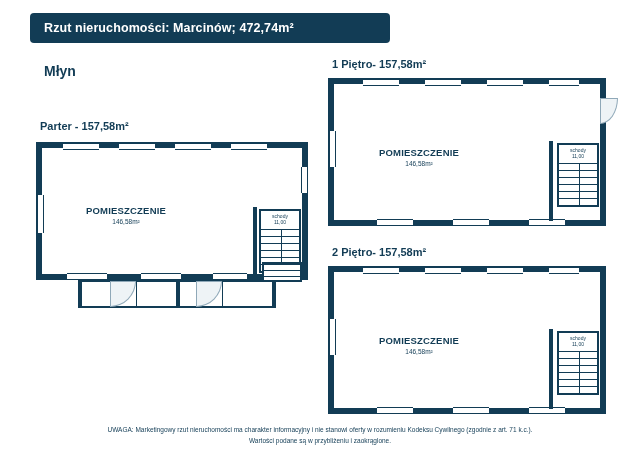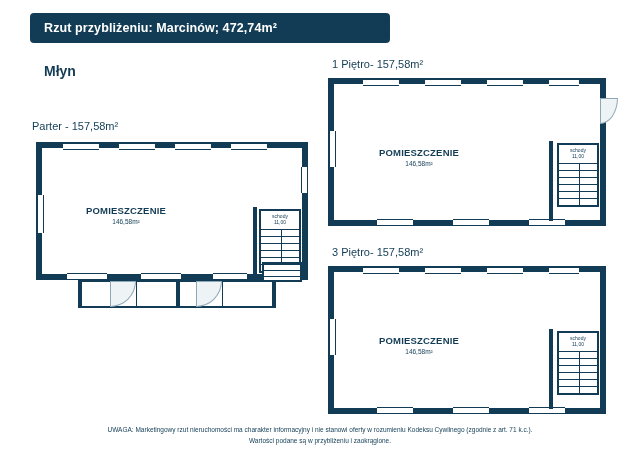--- a/index.html
+++ b/index.html
@@ -38,21 +38,21 @@
     color: #ffffff;
     font-size: 12.5px;
     font-weight: bold;
     letter-spacing: 0.1px;
   }
 
   
   .section-label {
     position: absolute;
     font-size: 11px;
-    font-weight: normal;
+    font-weight: bold;
     color: #123c55;
     white-space: nowrap;
   }
   .building-label {
     position: absolute;
     font-size: 14px;
     font-weight: bold;
     color: #123c55;
   }
 
@@ -174,26 +174,26 @@
     color: #123c55;
     line-height: 1.7;
   }
 </style>
 </head>
 <body>
 
 <div id="page">
 
   <div class="title-banner">
-    <span>Rzut przybliżeniu: Marcinów; 472,74m²</span>
+    <span>Rzut nieruchomości: Marcinów; 472,74m²</span>
   </div>
 
   <div class="building-label" style="left:44px; top:63px;">Młyn</div>
 
-  <div class="section-label" style="left:32px; top:120px;">Parter - 157,58m²</div>
+  <div class="section-label" style="left:40px; top:120px;">Parter - 157,58m²</div>
 
   <div class="plan" style="left:36px; top:142px; width:272px; height:138px;">
     <div class="plan-inner"></div>
 
     <div class="window" style="left:22px; top:-4.5px; width:36px;"></div>
     <div class="window" style="left:78px; top:-4.5px; width:36px;"></div>
     <div class="window" style="left:134px; top:-4.5px; width:36px;"></div>
     <div class="window" style="left:190px; top:-4.5px; width:36px;"></div>
 
     <div class="window" style="left:26px; bottom:-4.5px; width:40px;"></div>
@@ -278,21 +278,21 @@
         <div class="step" style="height:7px;"></div>
         <div class="step" style="height:7px;"></div>
         <div class="step" style="height:7px;"></div>
       </div>
       <div class="stairs-rail" style="left:20px; top:18px; bottom:0;"></div>
     </div>
   </div>
 
   <div class="door-swing" style="left:600px; top:98px; width:18px; height:26px; border-radius:0 0 100% 0;"></div>
 
-  <div class="section-label" style="left:332px; top:246px;">3 Piętro- 157,58m²</div>
+  <div class="section-label" style="left:332px; top:246px;">2 Piętro- 157,58m²</div>
 
   <div class="plan" style="left:328px; top:266px; width:278px; height:148px;">
     <div class="plan-inner"></div>
 
     <div class="window" style="left:30px; top:-4.5px; width:36px;"></div>
     <div class="window" style="left:92px; top:-4.5px; width:36px;"></div>
     <div class="window" style="left:154px; top:-4.5px; width:36px;"></div>
     <div class="window" style="left:216px; top:-4.5px; width:30px;"></div>
 
     <div class="window" style="left:44px; bottom:-4.5px; width:36px;"></div>

